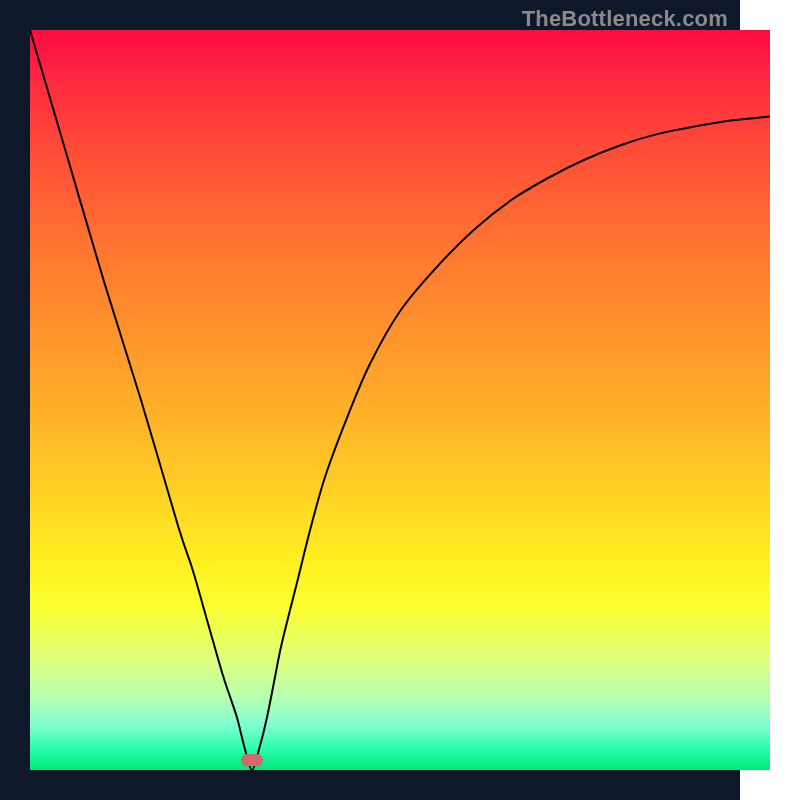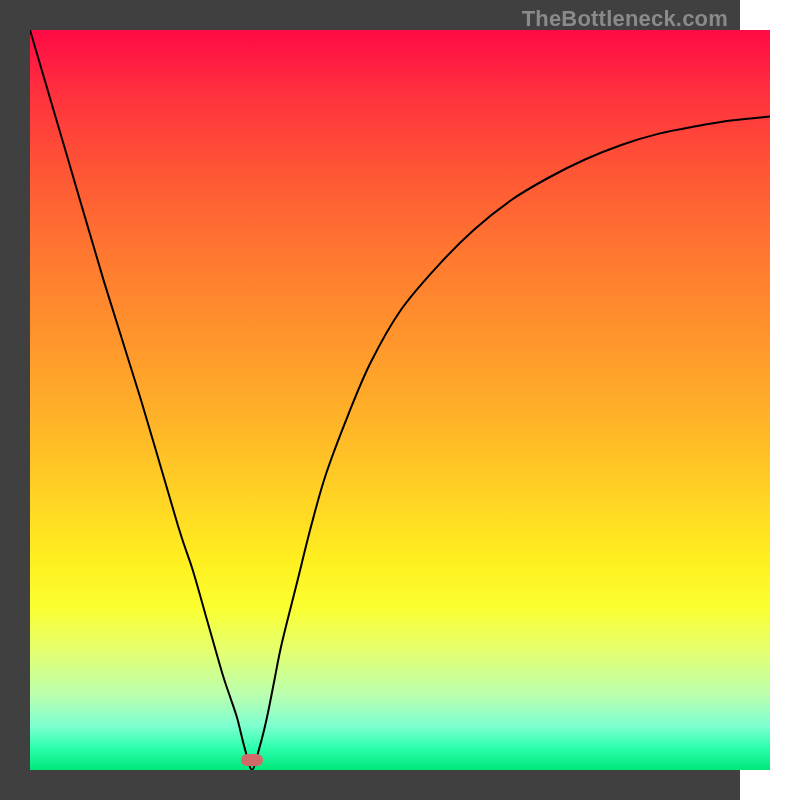--- a/index.html
+++ b/index.html
@@ -1,20 +1,20 @@
 <!DOCTYPE html>
 <html><head>
 <meta charset="utf-8">
 <style>
   * { margin: 0; padding: 0; box-sizing: border-box; }
   html, body { width: 800px; height: 800px; overflow: hidden; }
   .frame {
     width: 740px;
     height: 800px;
-    background: #404040;
+    background: #0f172a;
     position: relative;
   }
   .plot-area {
     position: absolute;
     left: 30px;
     top: 30px;
     width: 740px;
     height: 740px;
     background: linear-gradient(to bottom,
       #ff0a45 0%,

